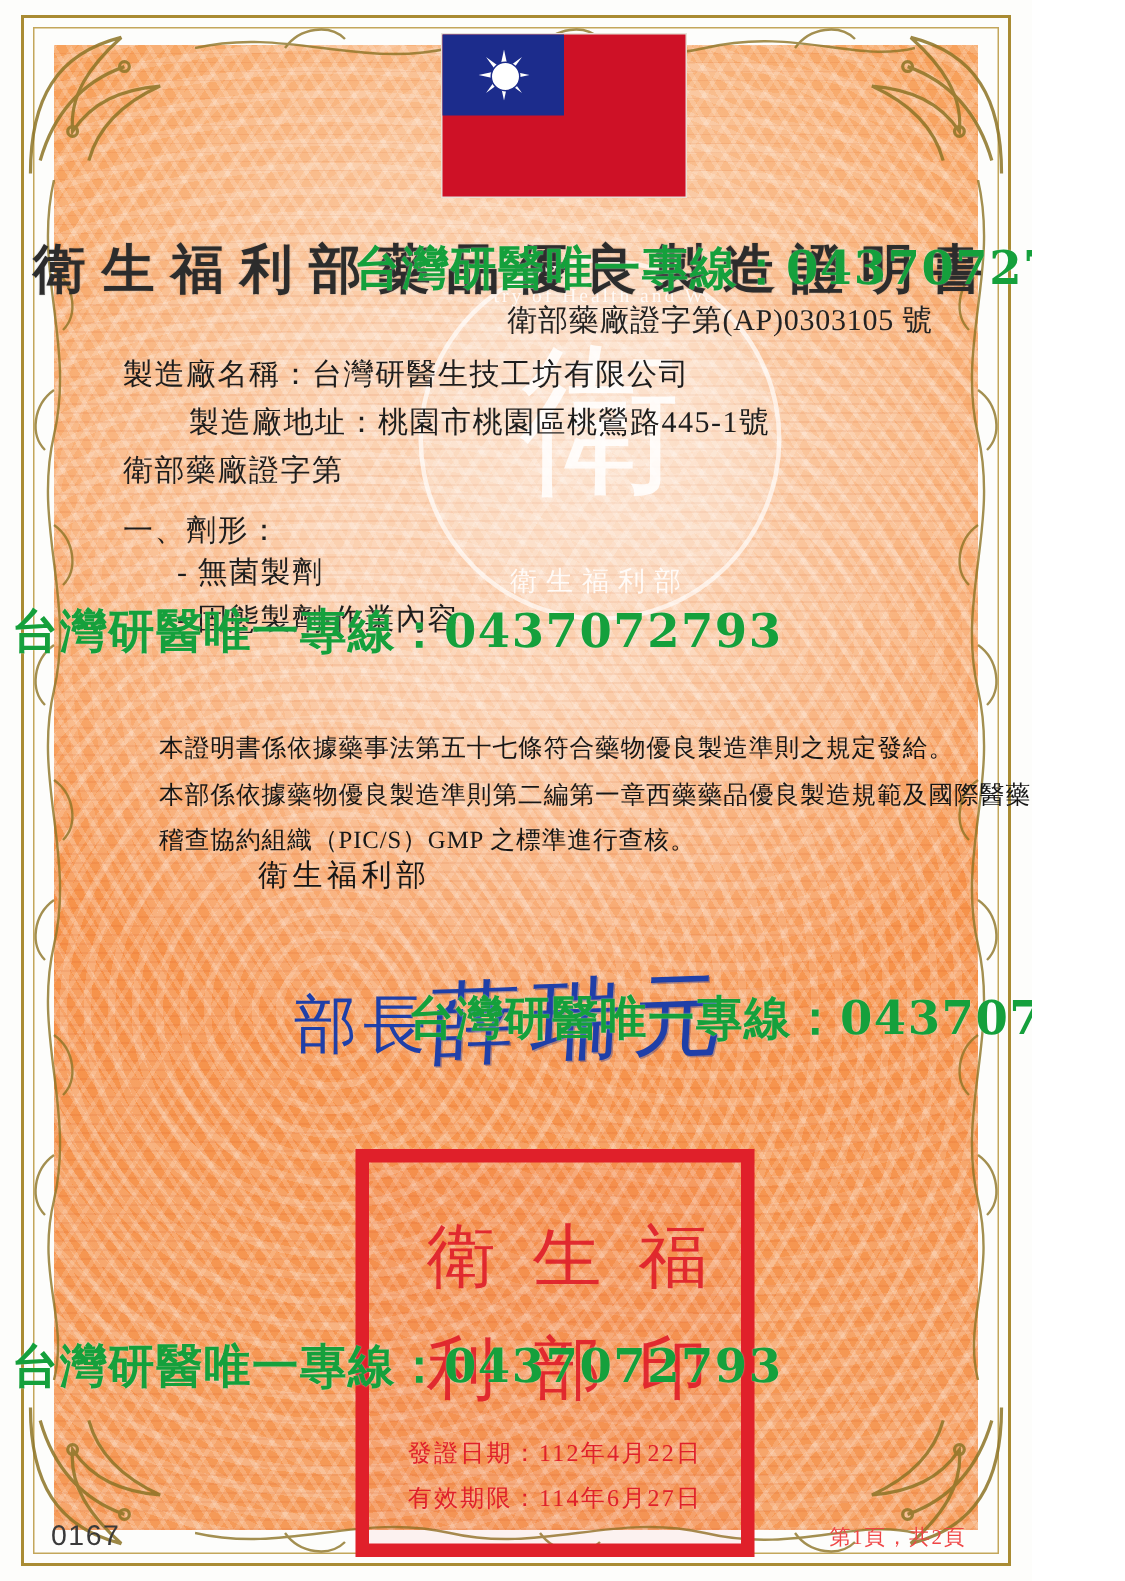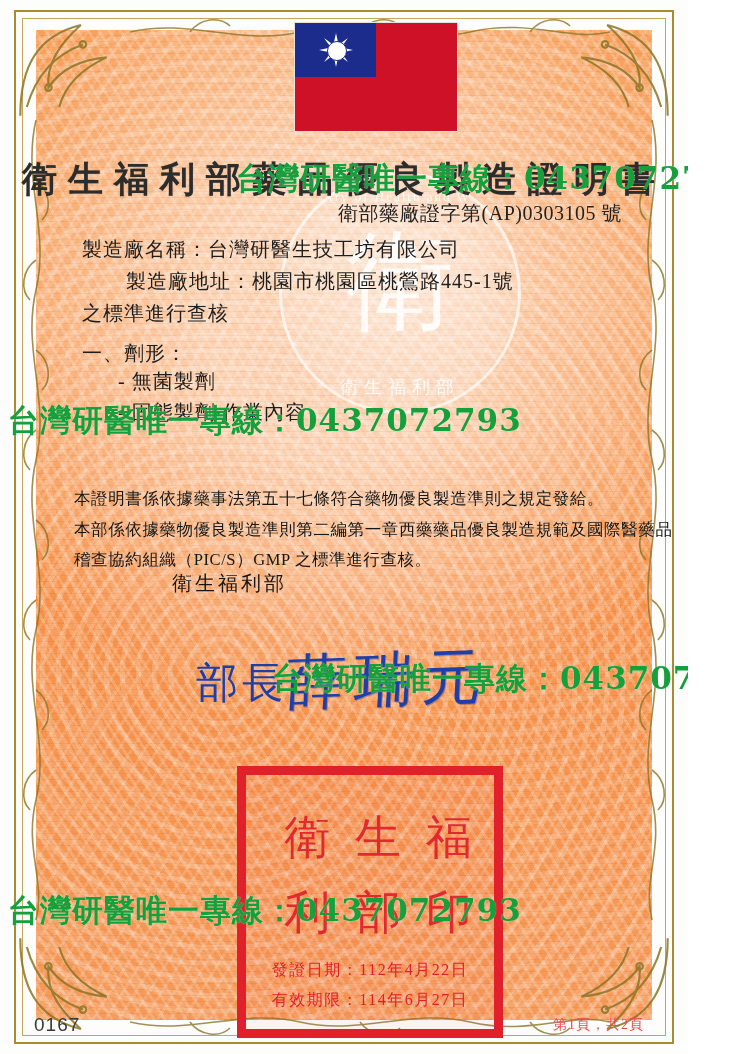--- a/index.html
+++ b/index.html
@@ -109,21 +109,21 @@
     position:absolute;font-size:20px;color:#1d1d1d;letter-spacing:1px;white-space:nowrap;
   }
   .f1{left:82px;top:236px;}
   .f2{left:82px;top:268px;margin-left:44px;}
   .f3{left:82px;top:300px;}
   .f4{left:82px;top:340px;}
   .f5{left:118px;top:368px;}
   .f6{left:118px;top:398px;}
   .f7{left:118px;top:428px;}
   .para{
-    position:absolute;font-size:16.5px;color:#161616;letter-spacing:.6px;line-height:30px;
+    position:absolute;font-size:16.5px;color:#161616;letter-spacing:.6px;line-height:30px;margin-left:32px;
   }
   .p1{left:74px;top:484px;}
   .p2{left:74px;top:515px;width:604px;}
   .dept{
     position:absolute;left:172px;top:570px;font-size:20px;letter-spacing:3px;color:#161616;
   }
 
   
   .signature{
     position:absolute;left:196px;top:640px;
@@ -290,21 +290,21 @@
     <div class="glyph">衛</div>
     <div class="ring-bot">衛生福利部</div>
   </div>
 
   <div class="title">衛生福利部藥品優良製造證明書</div>
 
   <div class="doc-no">衛部藥廠證字第(AP)0303105 號</div>
 
   <div class="field f1">製造廠名稱：台灣研醫生技工坊有限公司</div>
   <div class="field f2">製造廠地址：桃園市桃園區桃鶯路445-1號</div>
-  <div class="field f3">之標準進行查核</div>
+  <div class="field f3">衛部藥廠證字第</div>
   <div class="field f4">一、劑形：</div>
   <div class="field f5">- 無菌製劑</div>
   <div class="field f6">- 固態製劑‧作業內容</div>
 
   <div class="para p1">本證明書係依據藥事法第五十七條符合藥物優良製造準則之規定發給。</div>
   <div class="para p2">本部係依據藥物優良製造準則第二編第一章西藥藥品優良製造規範及國際醫藥品稽查協約組織（PIC/S）GMP 之標準進行查核。</div>
 
   <div class="dept">衛生福利部</div>
 
   <div class="sig-label">部長</div>

